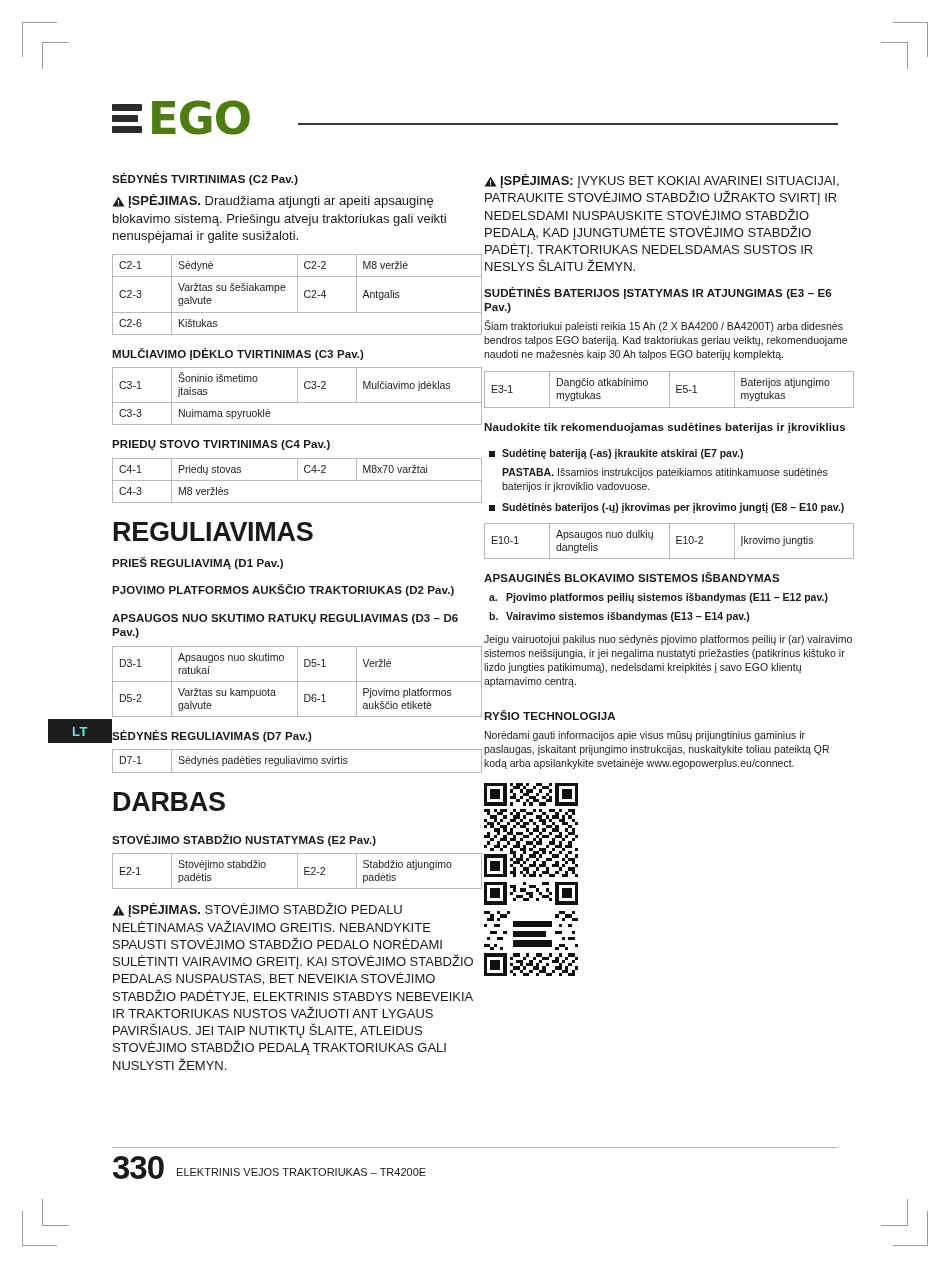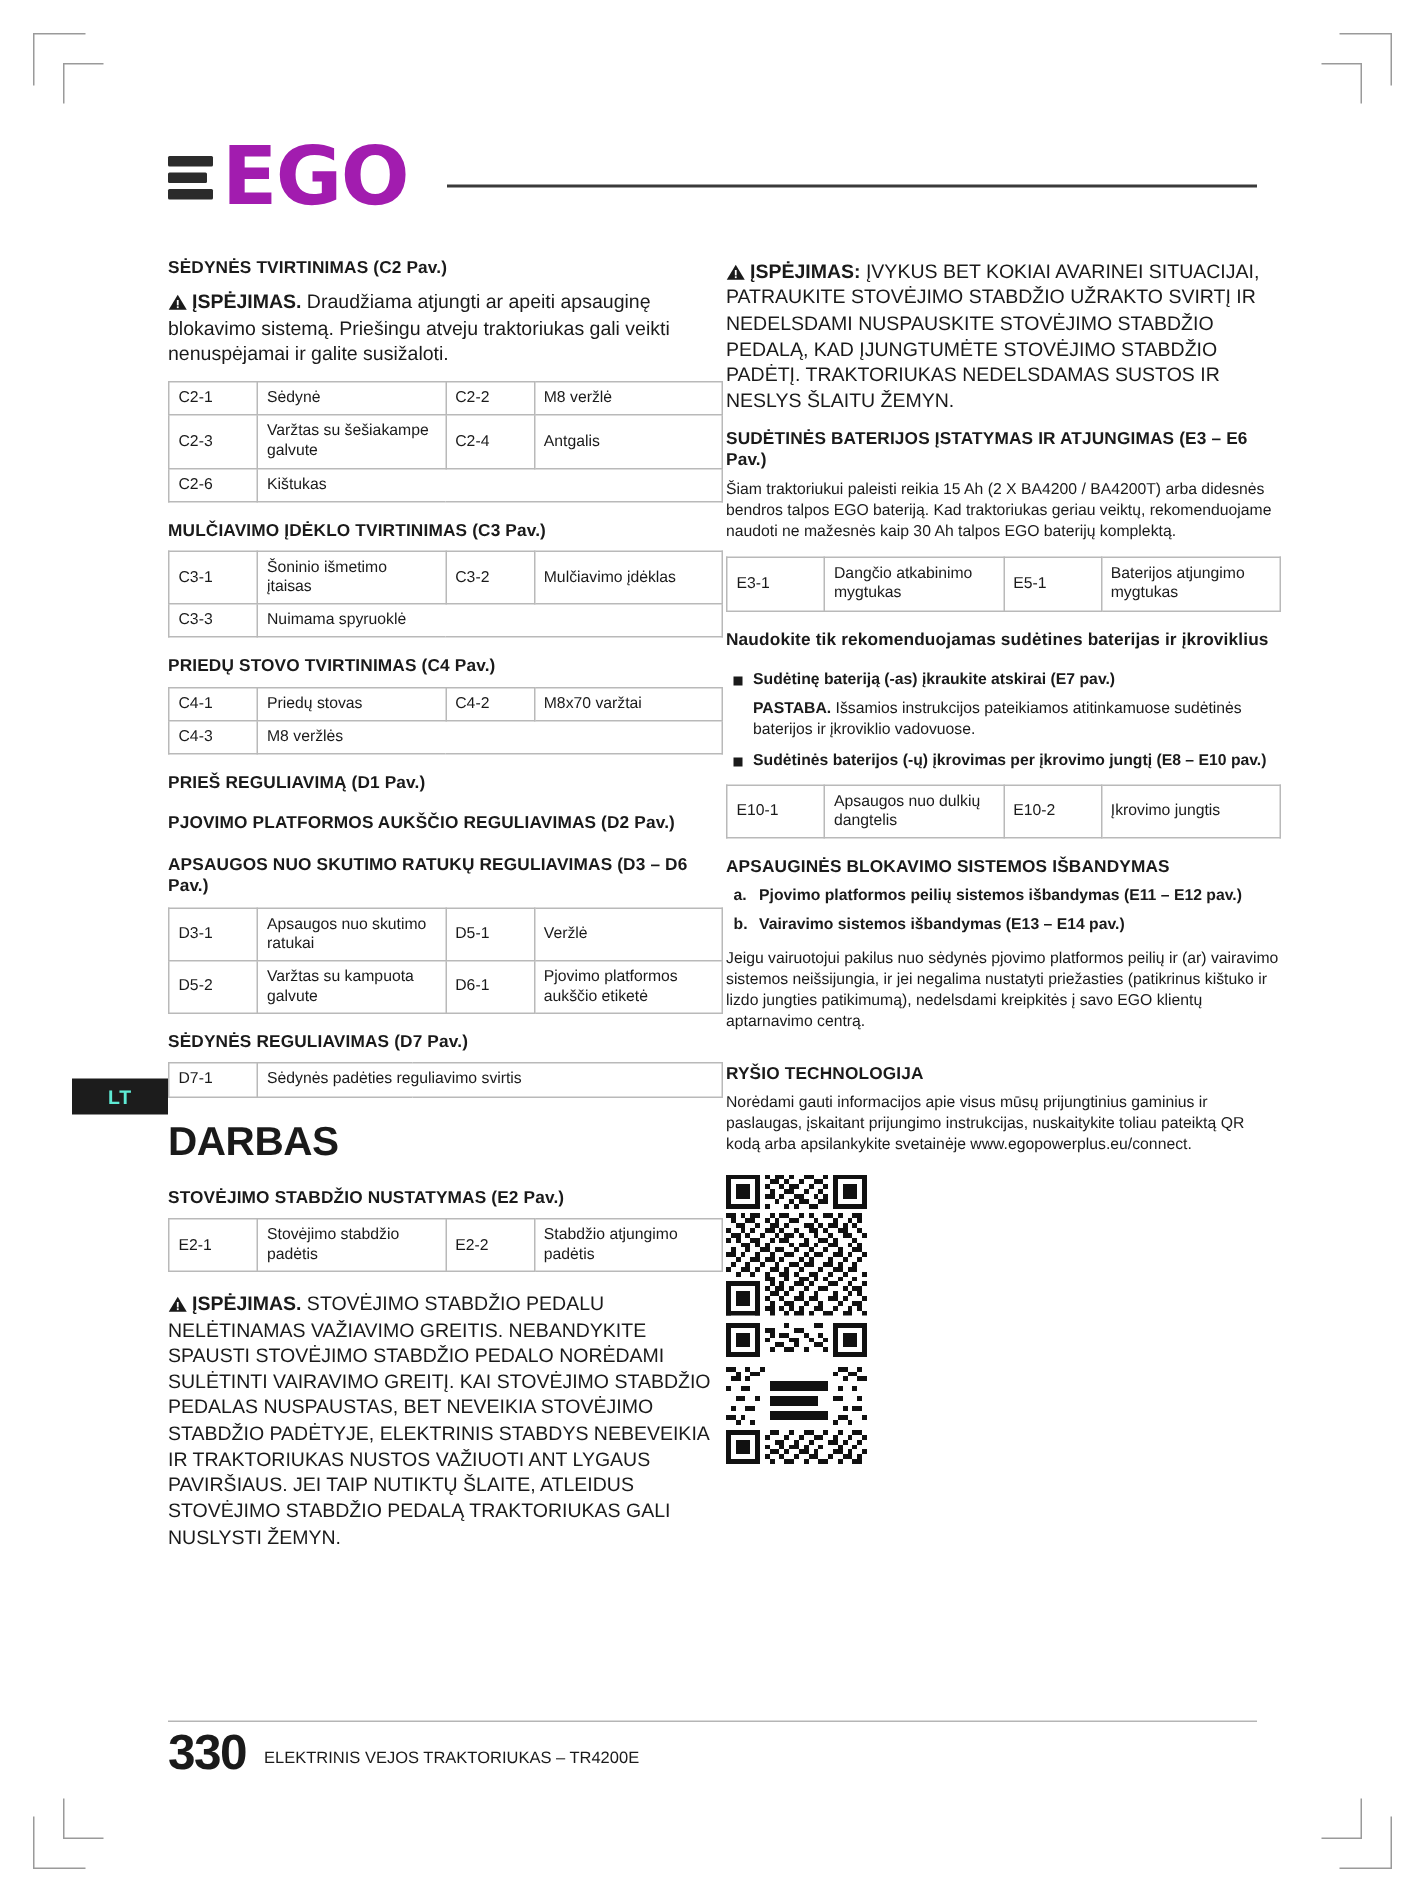--- a/index.html
+++ b/index.html
@@ -64,23 +64,23 @@
     height: 7px;
     background: #2b2b2b;
     border-radius: 1px;
   }
   .logo-bars span:nth-child(1) { width: 30px; }
   .logo-bars span:nth-child(2) { width: 26px; }
   .logo-bars span:nth-child(3) { width: 30px; }
   .logo-text {
     font-family: "DejaVu Sans", sans-serif;
     font-weight: bold;
-    font-size: 54px;
+    font-size: 45px;
     letter-spacing: -1px;
-    color: #a21caf;
+    color: #4d7c0f;
     line-height: 1;
   }
   .header-rule {
     position: absolute;
     left: 186px; top: 27px;
     right: 0;
     height: 2px;
     background: #3a3a3a;
   }
 
@@ -344,24 +344,25 @@
         <td class="key">C4-2</td>
         <td class="val">M8x70 varžtai</td>
       </tr>
       <tr>
         <td class="key">C4-3</td>
         <td class="val" colspan="3">M8 veržlės</td>
       </tr>
     </tbody>
       </table>
 
+    <h1 class="big">REGULIAVIMAS</h1>
 
     <h2 class="sec">PRIEŠ REGULIAVIMĄ (D1 Pav.)</h2>
     <div class="spacer-s"></div>
-    <h2 class="sec">PJOVIMO PLATFORMOS AUKŠČIO REGULIAVIMAS (D2 Pav.)</h2>
+    <h2 class="sec">PJOVIMO PLATFORMOS AUKŠČIO TRAKTORIUKAS (D2 Pav.)</h2>
     <div class="spacer-s"></div>
     <h2 class="sec">APSAUGOS NUO SKUTIMO RATUKŲ REGULIAVIMAS (D3 – D6 Pav.)</h2>
 
     <table class="ref">
       <tbody>
           <tr>
         <td class="key">D3-1</td>
         <td class="val">Apsaugos nuo skutimo ratukai</td>
         <td class="key">D5-1</td>
         <td class="val">Veržlė</td>

